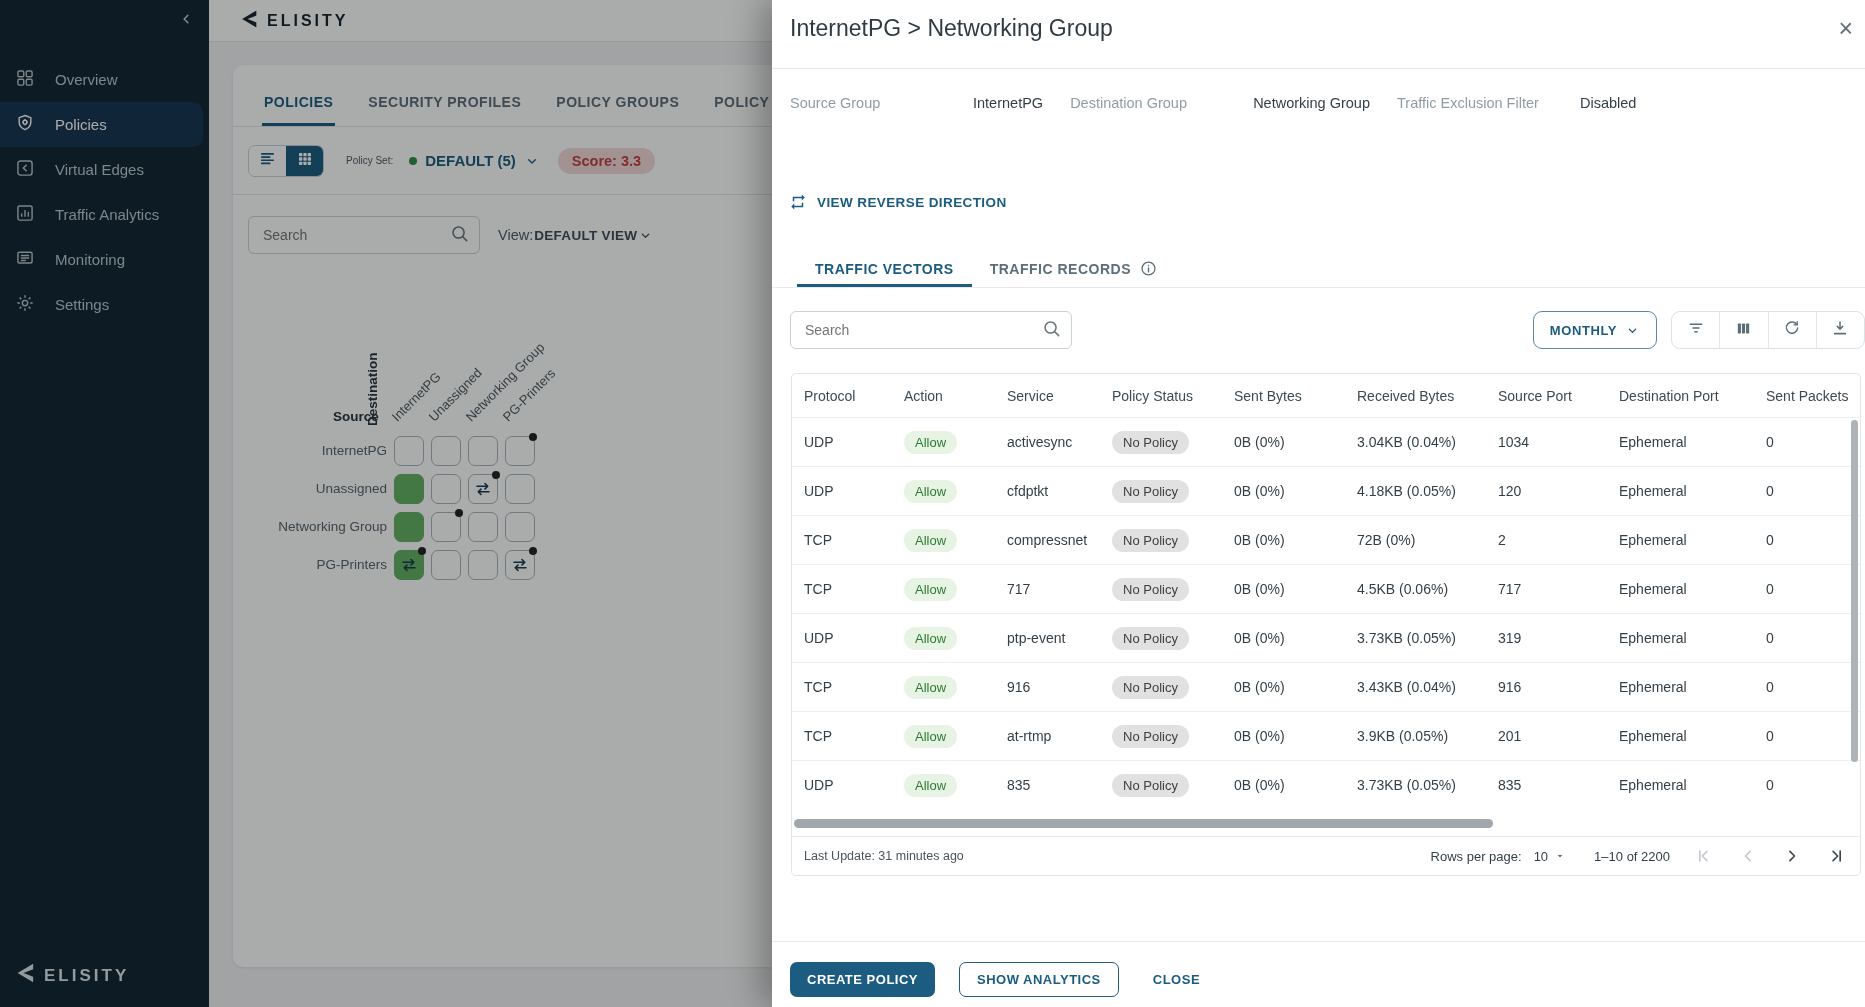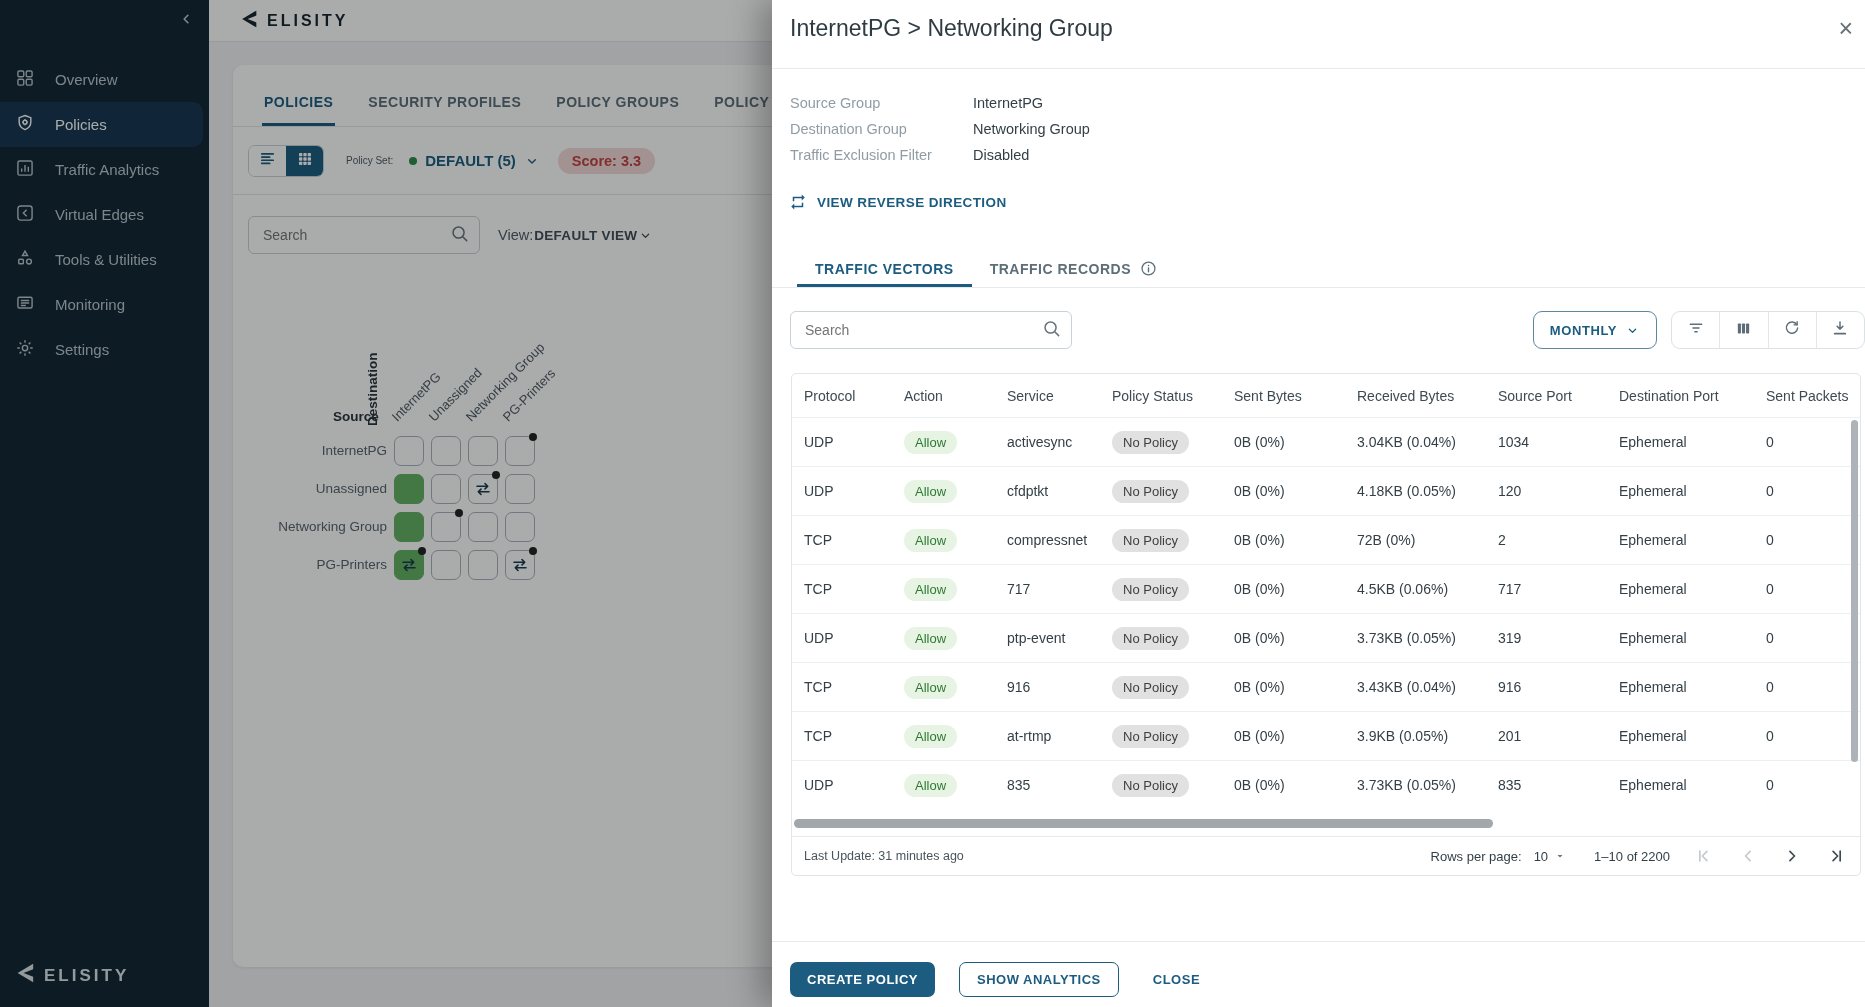--- a/index.html
+++ b/index.html
@@ -65,21 +65,21 @@
 
   
   .overlay { position:absolute; left:0; top:0; width:772px; height:100%; background:rgba(5,8,10,0.34); z-index:60; }
 
   
   .drawer { position:absolute; left:772px; top:0; width:1093px; height:100%; background:#fff; z-index:100;
             box-shadow:-12px 0 30px rgba(0,0,0,0.28); }
   .d-title { position:absolute; left:18px; top:15px; font-size:23px; color:#2f3b42; }
   .d-close { position:absolute; right:12px; top:16px; font-size:25px; color:#667077; cursor:pointer; line-height:1; }
   .d-div1 { position:absolute; left:0; right:0; top:68px; border-top:1px solid #e7e9ea; }
-  .d-details { position:absolute; left:18px; top:94px; display:flex; flex-direction:column; gap:7px; font-size:14.5px; }
+  .d-details { position:absolute; left:18px; top:94px; display:flex; flex-direction:row; gap:27px; font-size:14.5px; }
   .d-drow { display:flex; line-height:19px; }
   .d-dlabel { width:183px; color:#909ca4; }
   .d-dvalue { color:#333f46; }
   .d-revlink { position:absolute; left:17px; top:193px; display:flex; align-items:center; gap:10px;
                color:#1b5c80; font-size:13.5px; font-weight:600; letter-spacing:.4px; cursor:pointer; }
   .d-tabs { position:absolute; left:0; right:0; top:250px; height:38px; border-bottom:1px solid #e7e9ea;
             display:flex; align-items:stretch; padding-left:25px; }
   .d-tab { display:flex; align-items:center; gap:9px; padding:0 18px; font-size:14px; font-weight:600;
            letter-spacing:.5px; color:#5d6e78; cursor:pointer; }
   .d-tab.active { color:#1b5c80; box-shadow:inset 0 -3px 0 #1b5c80; }
@@ -148,39 +148,31 @@
       <div class="nav-item active">
         <span><svg width="20" height="20" viewBox="0 0 24 24" fill="none" stroke="currentColor" stroke-width="1.7">
               <path d="M12 3 19 5.6v5.2c0 4.5-3 7.6-7 9.2-4-1.6-7-4.7-7-9.2V5.6Z"></path>
               <circle cx="12" cy="11" r="2.3"></circle>
               <path d="M12 7.4v1.3M12 13.3v1.3M8.9 11h1.3M13.8 11h1.3"></path>
             </svg></span>
         <span>Policies</span>
       </div>
       <div class="nav-item">
         <span><svg width="20" height="20" viewBox="0 0 24 24" fill="none" stroke="currentColor" stroke-width="1.7">
+              <rect x="3.5" y="3.5" width="17" height="17" rx="3"></rect>
+              <path d="M14 8.2 10 12l4 3.8"></path>
+            </svg></span>
+        <span>Virtual Edges</span>
+      </div>
+      <div class="nav-item">
+        <span><svg width="20" height="20" viewBox="0 0 24 24" fill="none" stroke="currentColor" stroke-width="1.7">
               <rect x="3.5" y="3.5" width="17" height="17" rx="2"></rect>
               <path d="M8 16.5v-4M12 16.5V8.5M16 16.5v-6"></path>
             </svg></span>
         <span>Traffic Analytics</span>
-      </div>
-      <div class="nav-item">
-        <span><svg width="20" height="20" viewBox="0 0 24 24" fill="none" stroke="currentColor" stroke-width="1.7">
-              <rect x="3.5" y="3.5" width="17" height="17" rx="3"></rect>
-              <path d="M14 8.2 10 12l4 3.8"></path>
-            </svg></span>
-        <span>Virtual Edges</span>
-      </div>
-      <div class="nav-item">
-        <span><svg width="20" height="20" viewBox="0 0 24 24" fill="none" stroke="currentColor" stroke-width="1.7">
-              <path d="M12 3.8 15 9H9Z"></path>
-              <rect x="4.5" y="13.5" width="5.5" height="5.5" rx="1"></rect>
-              <circle cx="16.8" cy="16.2" r="2.9"></circle>
-            </svg></span>
-        <span>Tools &amp; Utilities</span>
       </div>
       <div class="nav-item">
         <span><svg width="20" height="20" viewBox="0 0 24 24" fill="none" stroke="currentColor" stroke-width="1.7">
               <rect x="3.5" y="5" width="17" height="13" rx="1.8"></rect>
               <path d="M7 9h10M7 12h10M7 15h6"></path>
             </svg></span>
         <span>Monitoring</span>
       </div>
       <div class="nav-item">
         <span><svg width="20" height="20" viewBox="0 0 24 24" fill="none" stroke="currentColor" stroke-width="1.7">

